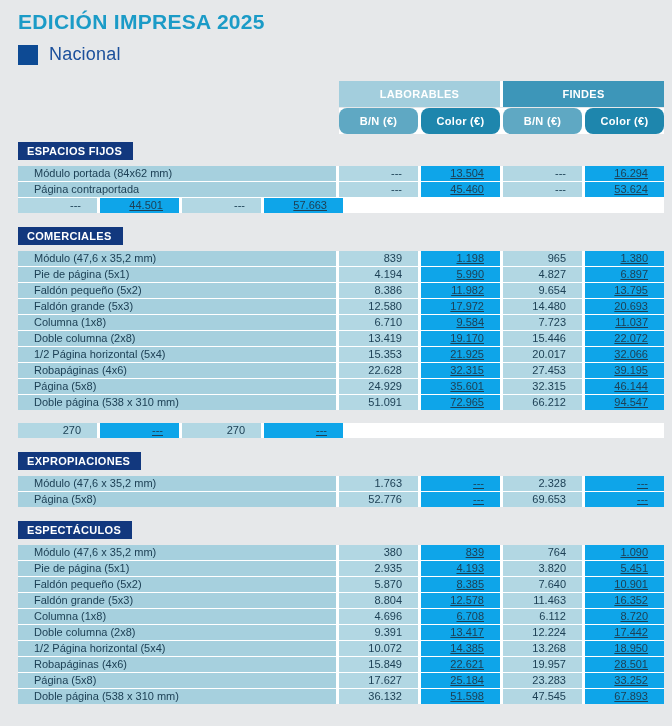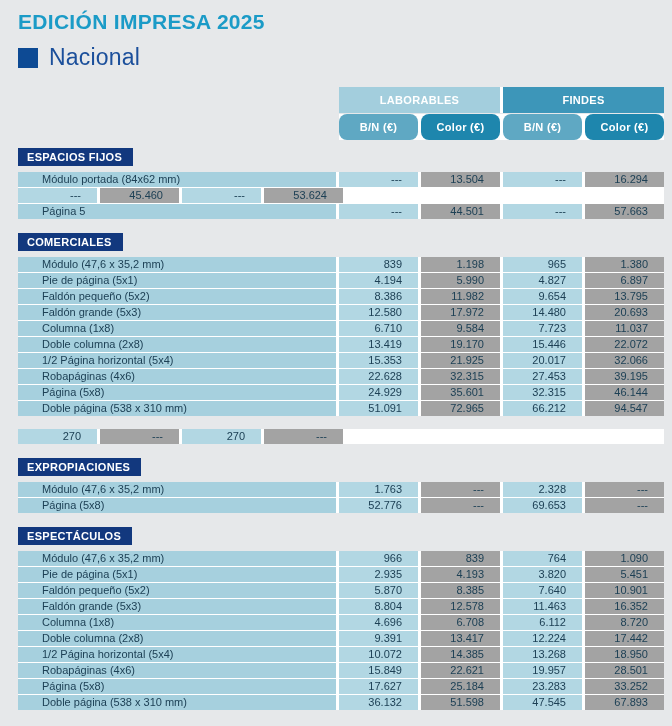--- a/index.html
+++ b/index.html
@@ -21,21 +21,21 @@
     color:#1b9bc7;
   }
   .edition{
     display:flex;align-items:center;gap:11px;
     margin:0 0 16px 0;
   }
   .edition .sq{
     width:20px;height:20px;background:#0d4a94;display:inline-block;
   }
   .edition .ed-label{
-    font-size:23px;color:#1b4f9b;font-weight:500;letter-spacing:0.2px;
+    font-size:18px;color:#1b4f9b;font-weight:500;letter-spacing:0.2px;
   }
 
   
   .thead{margin-bottom:7px;}
   .hwrap{display:flex;}
   .hspacer{flex:1;}
   .hcells{display:flex;gap:3px;width:325px;background:#fff;}
   .band2{margin-top:1px;}
   .hcell{
     height:26px;line-height:26px;text-align:center;
@@ -55,29 +55,29 @@
     background:#12387e;color:#fff;
     font-size:11px;font-weight:bold;letter-spacing:0.3px;
     padding:3px 11px 3px 9px;
     margin-bottom:6px;
   }
   .rows{display:flex;flex-direction:column;gap:1px;background:#fff;}
   .row{display:flex;gap:3px;height:15px;}
   .cell{font-size:11px;line-height:15px;}
   .cell.label{
     flex:1;background:#a6d0de;
-    padding-left:24px;
+    padding-left:16px;
     white-space:nowrap;overflow:hidden;
   }
   .cell.val{
     width:79px;flex:0 0 79px;
     text-align:right;padding-right:16px;box-sizing:border-box;
   }
   .cell.val.bn{background:#b2d7e3;}
-  .cell.val.color{background:#a3a3a3;}
+  .cell.val.color{background:#0ea5e9;text-decoration:underline;}
 </style>
 </head>
 <body>
 
 <div class="page">
 
   <h1 class="title">EDICIÓN IMPRESA 2025</h1>
 
   <div class="edition">
     <span class="sq"></span>
@@ -106,27 +106,27 @@
   <div id="sections">
       <section class="section"><div class="badge">ESPACIOS FIJOS</div><div class="rows">
           <div class="row">
             <div class="cell label">Módulo portada (84x62 mm)</div>
             <div class="cell val bn">---</div>
             <div class="cell val color">13.504</div>
             <div class="cell val bn">---</div>
             <div class="cell val color">16.294</div>
           </div>
           <div class="row">
+            <div class="cell label">Página contraportada</div>
             <div class="cell val bn">---</div>
             <div class="cell val color">45.460</div>
             <div class="cell val bn">---</div>
             <div class="cell val color">53.624</div>
           </div>
           <div class="row">
-            <div class="cell label">Página 5</div>
             <div class="cell val bn">---</div>
             <div class="cell val color">44.501</div>
             <div class="cell val bn">---</div>
             <div class="cell val color">57.663</div>
           </div>
         </div></section>
       <section class="section"><div class="badge">COMERCIALES</div><div class="rows">
           <div class="row">
             <div class="cell label">Módulo (47,6 x 35,2 mm)</div>
             <div class="cell val bn">839</div>
@@ -218,21 +218,21 @@
             <div class="cell label">Página (5x8)</div>
             <div class="cell val bn">52.776</div>
             <div class="cell val color">---</div>
             <div class="cell val bn">69.653</div>
             <div class="cell val color">---</div>
           </div>
         </div></section>
       <section class="section"><div class="badge">ESPECTÁCULOS</div><div class="rows">
           <div class="row">
             <div class="cell label">Módulo (47,6 x 35,2 mm)</div>
-            <div class="cell val bn">966</div>
+            <div class="cell val bn">380</div>
             <div class="cell val color">839</div>
             <div class="cell val bn">764</div>
             <div class="cell val color">1.090</div>
           </div>
           <div class="row">
             <div class="cell label">Pie de página (5x1)</div>
             <div class="cell val bn">2.935</div>
             <div class="cell val color">4.193</div>
             <div class="cell val bn">3.820</div>
             <div class="cell val color">5.451</div>

